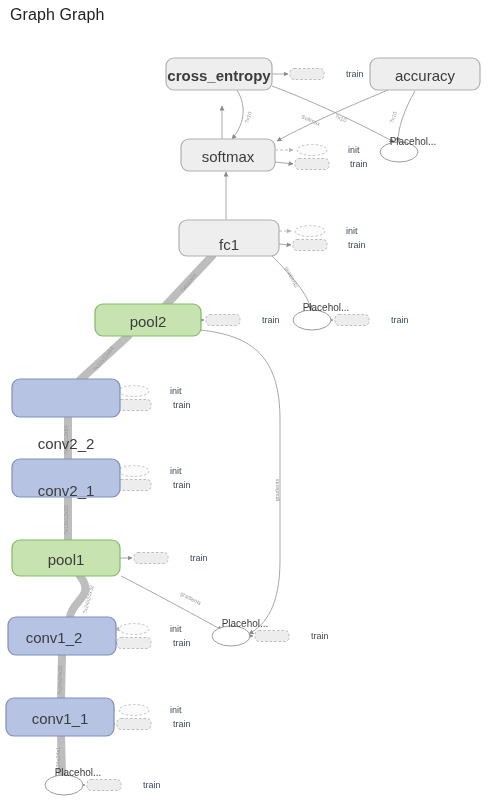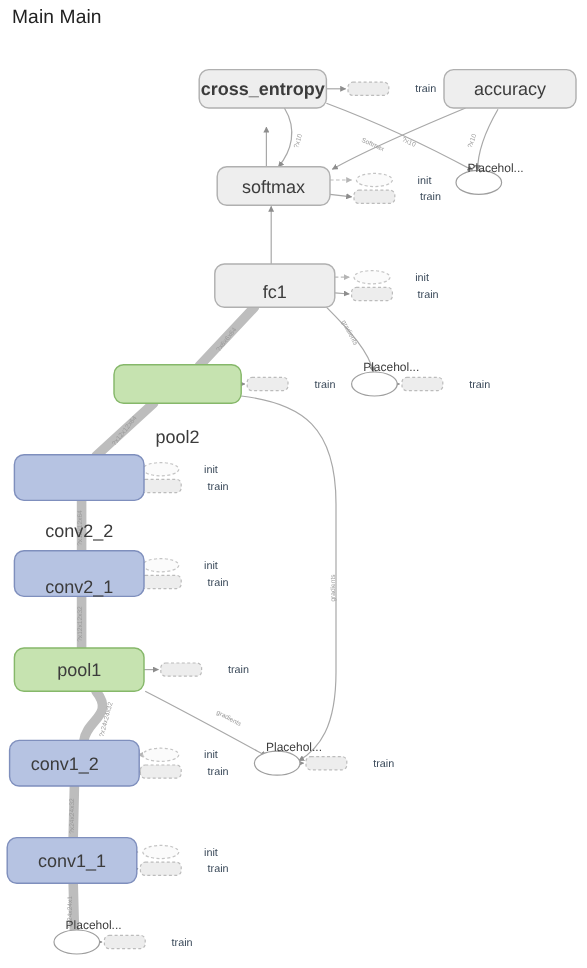--- a/index.html
+++ b/index.html
@@ -37,21 +37,21 @@
     white-space: nowrap;
     pointer-events: none;
   }
   .lbl-op     { font-size: 15px; }
   .lbl-aux    { font-size: 9px; color: #3b4a5a; padding-left: 16px; }
   .lbl-place  { font-size: 10px; color: #3c3c3c; padding-left: 28px; }
 </style>
 </head>
 <body>
 
-<div id="page-title">Main Main</div>
+<div id="page-title">Graph Graph</div>
 
 <svg id="graph-canvas" viewBox="0 0 489 807" xmlns="http://www.w3.org/2000/svg">
   <defs>
     <marker id="arrow" viewBox="0 0 10 10" refX="9" refY="5" markerWidth="5" markerHeight="5" orient="auto-start-reverse">
       <path d="M 0 0 L 10 5 L 0 10 z" fill="#8d8d8d"></path>
     </marker>
     <marker id="arrow-dash" viewBox="0 0 10 10" refX="9" refY="5" markerWidth="5" markerHeight="5" orient="auto-start-reverse">
       <path d="M 0 0 L 10 5 L 0 10 z" fill="#b5b5b5"></path>
     </marker>
   </defs>
@@ -156,21 +156,21 @@
       <text x="190" y="600" transform="rotate(28 190 600)" text-anchor="middle" font-family="&quot;Liberation Sans&quot;, sans-serif" font-size="5.5" fill="#9a9a9a">gradients</text>
       <text x="279" y="490" transform="rotate(-90 279 490)" text-anchor="middle" font-family="&quot;Liberation Sans&quot;, sans-serif" font-size="5.5" fill="#9a9a9a">gradients</text>
     </g>
 </svg>
 
 <div id="label-layer">
     <div class="node-label lbl-op" style="left: 219px; top: 75px; font-weight: bold;">cross_entropy</div>
     <div class="node-label lbl-op" style="left: 425px; top: 75px;">accuracy</div>
     <div class="node-label lbl-op" style="left: 228px; top: 156px;">softmax</div>
     <div class="node-label lbl-op" style="left: 229px; top: 244px;">fc1</div>
-    <div class="node-label lbl-op" style="left: 148px; top: 321px; margin-top: 44px;">pool2</div>
+    <div class="node-label lbl-op" style="left: 148px; top: 321px;">pool2</div>
     <div class="node-label lbl-op" style="left: 66px; top: 399px; margin-top: 44px;">conv2_2</div>
     <div class="node-label lbl-op" style="left: 66px; top: 479px; margin-top: 11px;">conv2_1</div>
     <div class="node-label lbl-op" style="left: 66px; top: 559px;">pool1</div>
     <div class="node-label lbl-op" style="left: 54px; top: 637px;">conv1_2</div>
     <div class="node-label lbl-op" style="left: 60px; top: 718px;">conv1_1</div>
     <div class="node-label lbl-place" style="left: 399px; top: 141px;">Placehol...</div>
     <div class="node-label lbl-place" style="left: 312px; top: 307px;">Placehol...</div>
     <div class="node-label lbl-place" style="left: 231px; top: 623px;">Placehol...</div>
     <div class="node-label lbl-place" style="left: 64px; top: 772px;">Placehol...</div>
     <div class="node-label lbl-aux" style="left: 330px; top: 74px; transform: translate(0px, -50%);">train</div>

